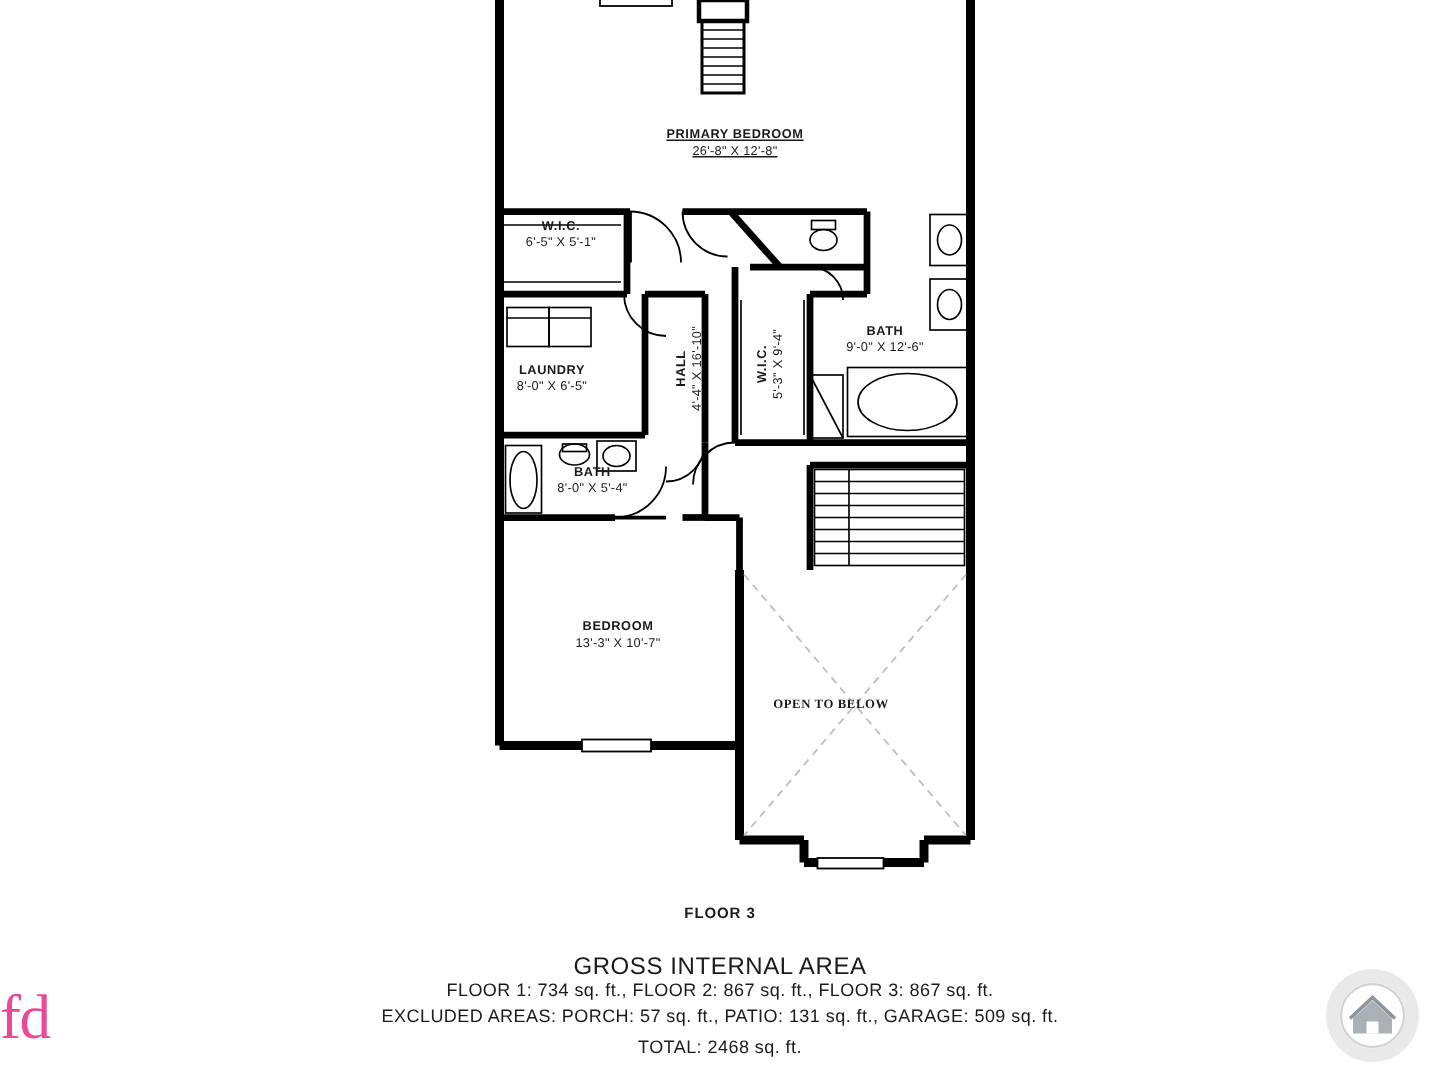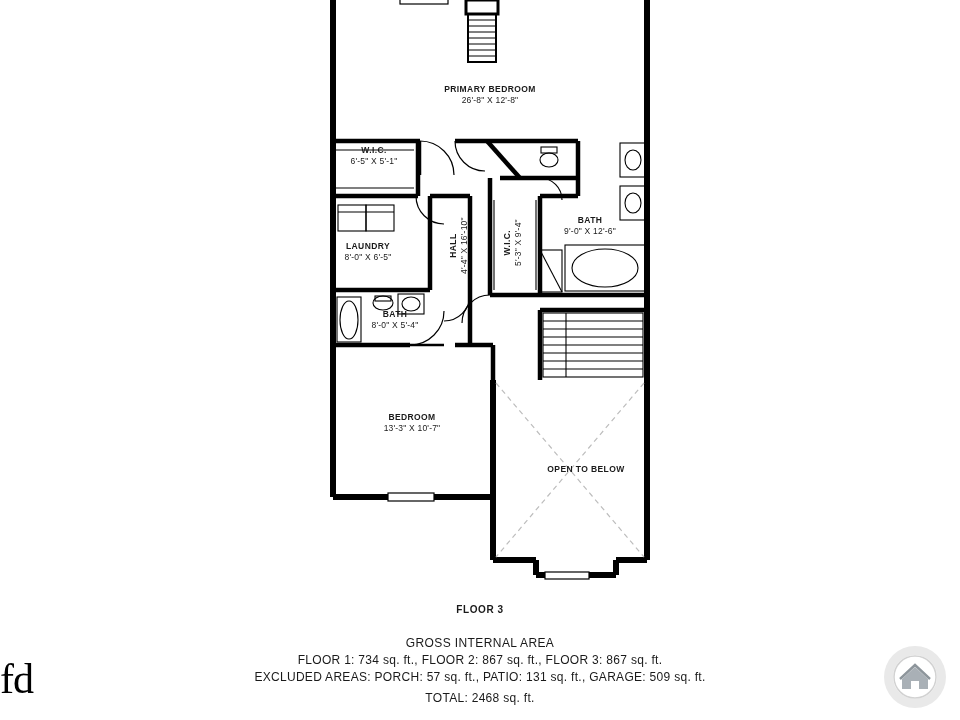--- a/index.html
+++ b/index.html
@@ -59,31 +59,31 @@
     letter-spacing: 0.3px;
     margin: 0;
   }
   .footer .floor-title {
     font-weight: 700;
     font-size: 10px;
     letter-spacing: 0.6px;
   }
   .footer .gia {
     font-weight: 400;
-    font-size: 12px;
+    font-size: 16px;
     letter-spacing: 0.4px;
   }
 
   
   .wm-text {
     position: absolute;
     left: 0px;
     top: 655px;
     font-size: 42px;
-    color: #000000;
+    color: #ec4899;
     font-family: "Liberation Serif", serif;
     letter-spacing: -1px;
   }
 
   
   .badge {
     position: absolute;
     right: 14px;
     bottom: 12px;
     width: 62px;
@@ -234,21 +234,21 @@
     <line x1="543" y1="369" x2="643" y2="369"></line>
     <line x1="566" y1="313" x2="566" y2="377"></line>
   </g>
 
   <g stroke="#bdbdbd" fill="none" stroke-width="1.2" stroke-dasharray="5 4">
     <line x1="496" y1="383" x2="644" y2="557"></line>
     <line x1="644" y1="383" x2="496" y2="557"></line>
   </g>
 </svg>
 
-<div class="room-label" style="left:420px; top:84px; width:140px;">
+<div class="room-label" style="left:420px; top:84px; width:140px;text-decoration:underline;">
   <div class="name">PRIMARY BEDROOM</div>
   <div class="dims">26'-8" X 12'-8"</div>
 </div>
 
 <div class="room-label" style="left:333px; top:145px; width:82px;">
   <div class="name">W.I.C.</div>
   <div class="dims">6'-5" X 5'-1"</div>
 </div>
 
 <div class="room-label" style="left:324px; top:241px; width:88px;">
@@ -274,21 +274,21 @@
 <div class="room-label" style="left:355px; top:309px; width:80px;">
   <div class="name">BATH</div>
   <div class="dims">8'-0" X 5'-4"</div>
 </div>
 
 <div class="room-label" style="left:350px; top:412px; width:124px;">
   <div class="name">BEDROOM</div>
   <div class="dims">13'-3" X 10'-7"</div>
 </div>
 
-<div class="room-label" style="left:516px; top:464px; width:140px;">
+<div class="room-label" style="left:484px; top:464px; width:140px;font-family:Liberation Serif, serif;">
   <div class="name">OPEN TO BELOW</div>
 </div>
 
 <div class="footer" style="top:604px;">
   <div class="floor-title">FLOOR 3</div>
 </div>
 <div class="footer" style="top:636px;">
   <div class="gia">GROSS INTERNAL AREA</div>
 </div>
 <div class="footer" style="top:653px;">

